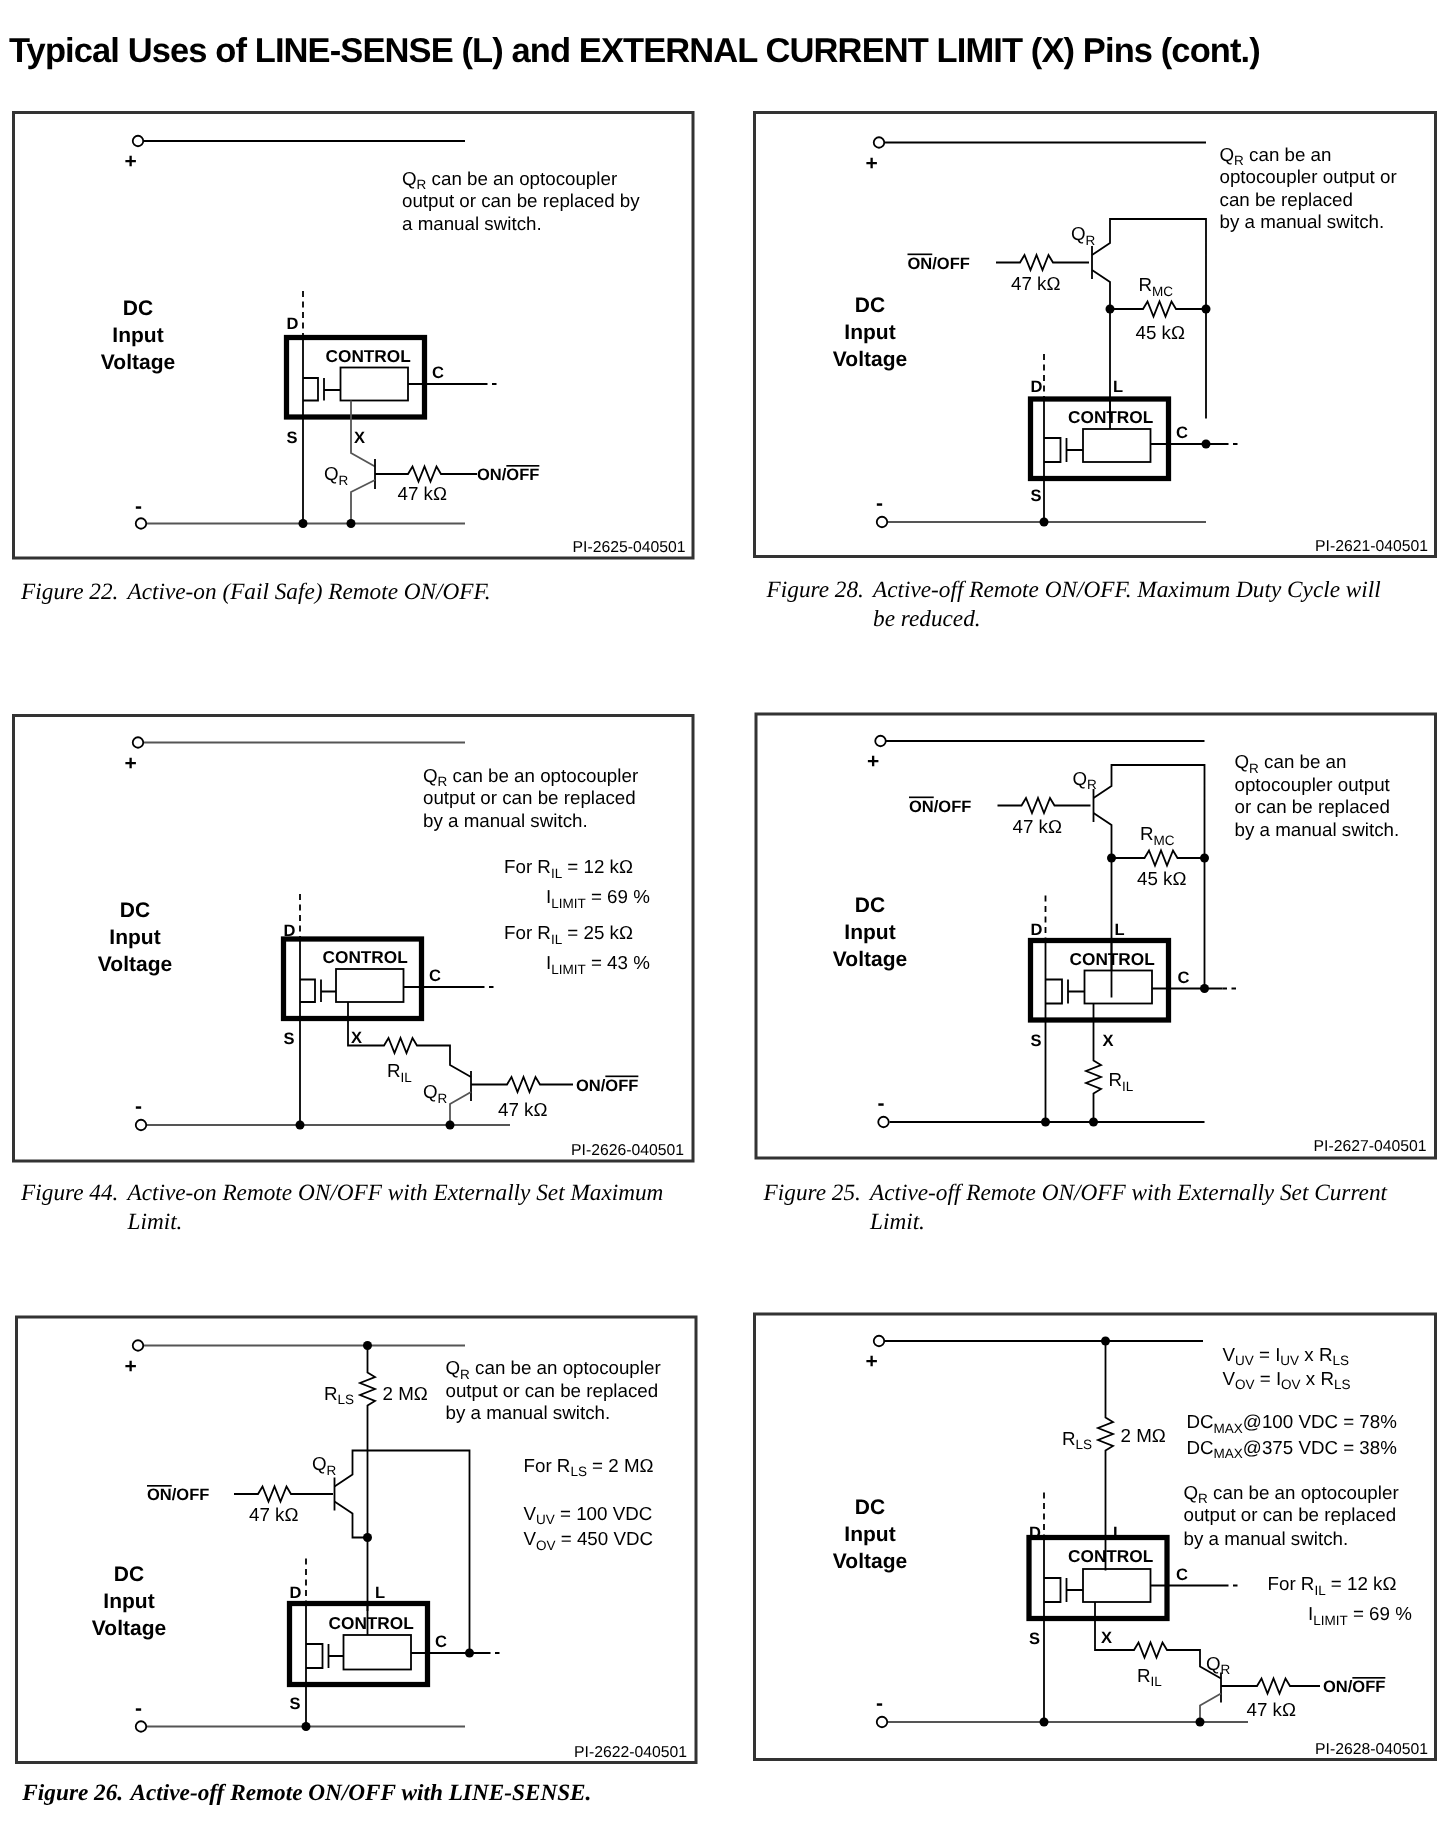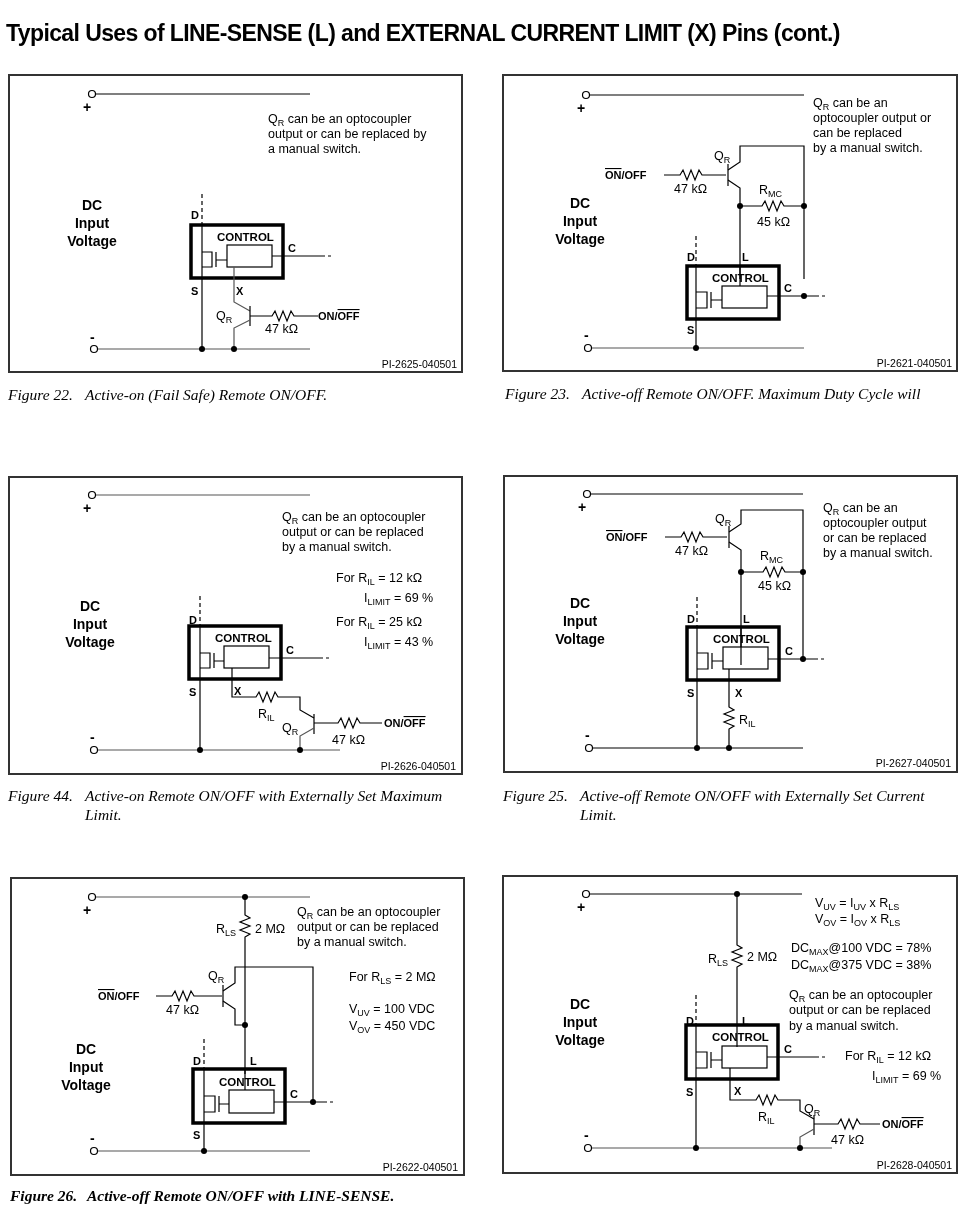--- a/index.html
+++ b/index.html
@@ -1,21 +1,21 @@
 <!DOCTYPE html>
 <html><head>
 <meta charset="utf-8">
 <style>
   html, body { margin:0; padding:0; background:#fff; }
   body { width:966px; height:1226px; position:relative; overflow:hidden; font-family:"Liberation Sans", sans-serif; color:#000; }
   .page-title { position:absolute; left:6px; top:20px; font-family:"Liberation Sans", sans-serif; font-weight:bold; font-size:23px; letter-spacing:-0.6px; white-space:nowrap; }
   .fig { position:absolute; border:2px solid #333; background:#fff; box-sizing:border-box; }
   .fig svg { position:absolute; left:0; top:0; }
   .caption { position:absolute; font-family:"Liberation Serif", serif; font-style:italic; font-size:15.5px; line-height:19px; }
-  .caption .num { display:inline-block; width:77px; }
+  .caption .num { display:inline-block; width:77px;text-align:center; }
   .caption .cont { display:block; padding-left:77px; }
   svg text { font-family:"Liberation Sans", sans-serif; fill:#000; }
   .w { stroke:#000; stroke-width:1.2; fill:none; }
   .wg { stroke:#555; stroke-width:1.2; fill:none; }
   .box { stroke:#000; stroke-width:3.5; fill:none; }
   .dot { fill:#000; }
   .term { fill:#fff; stroke:#000; stroke-width:1.2; }
   .lbl { font-size:12.5px; }
   .pin { font-size:11px; font-weight:bold; }
   .dc { font-size:14px; font-weight:bold; }
@@ -112,21 +112,22 @@
   <text x="183" y="258" class="pin">S</text>
   <line class="w" x1="263" y1="220" x2="312" y2="220"></line>
   <line class="w" x1="312" y1="220" x2="324" y2="220" stroke-dasharray="3,3"></line>
   <text x="280" y="216" class="pin">C</text>
   <circle class="dot" cx="300" cy="220" r="3"></circle>
   <circle class="dot" cx="192" cy="272" r="3"></circle>
   <text x="448" y="291" class="pi" text-anchor="end">PI-2621-040501</text>
 </svg>
 </div>
 <div class="caption" style="left:505px;top:384px;width:455px;">
-  <span class="num">Figure 23.</span><span>Active-off Remote ON/OFF. Maximum Duty Cycle will</span>
+  <span class="num">Figure 28.</span><span>Active-off Remote ON/OFF. Maximum Duty Cycle will</span>
+  <span class="cont">be reduced.</span>
 </div>
 
 <div class="fig" style="left:8px;top:476px;width:455px;height:299px;">
 <svg width="455" height="299">
   <line class="wg" x1="84" y1="17" x2="300" y2="17"></line>
   <circle class="term" cx="82" cy="17" r="3.5"></circle>
   <text x="73" y="35" class="dc">+</text>
   <line class="wg" x1="88" y1="272" x2="330" y2="272"></line>
   <circle class="term" cx="84" cy="272" r="3.5"></circle>
   <text x="80" y="264" class="dc">-</text>

